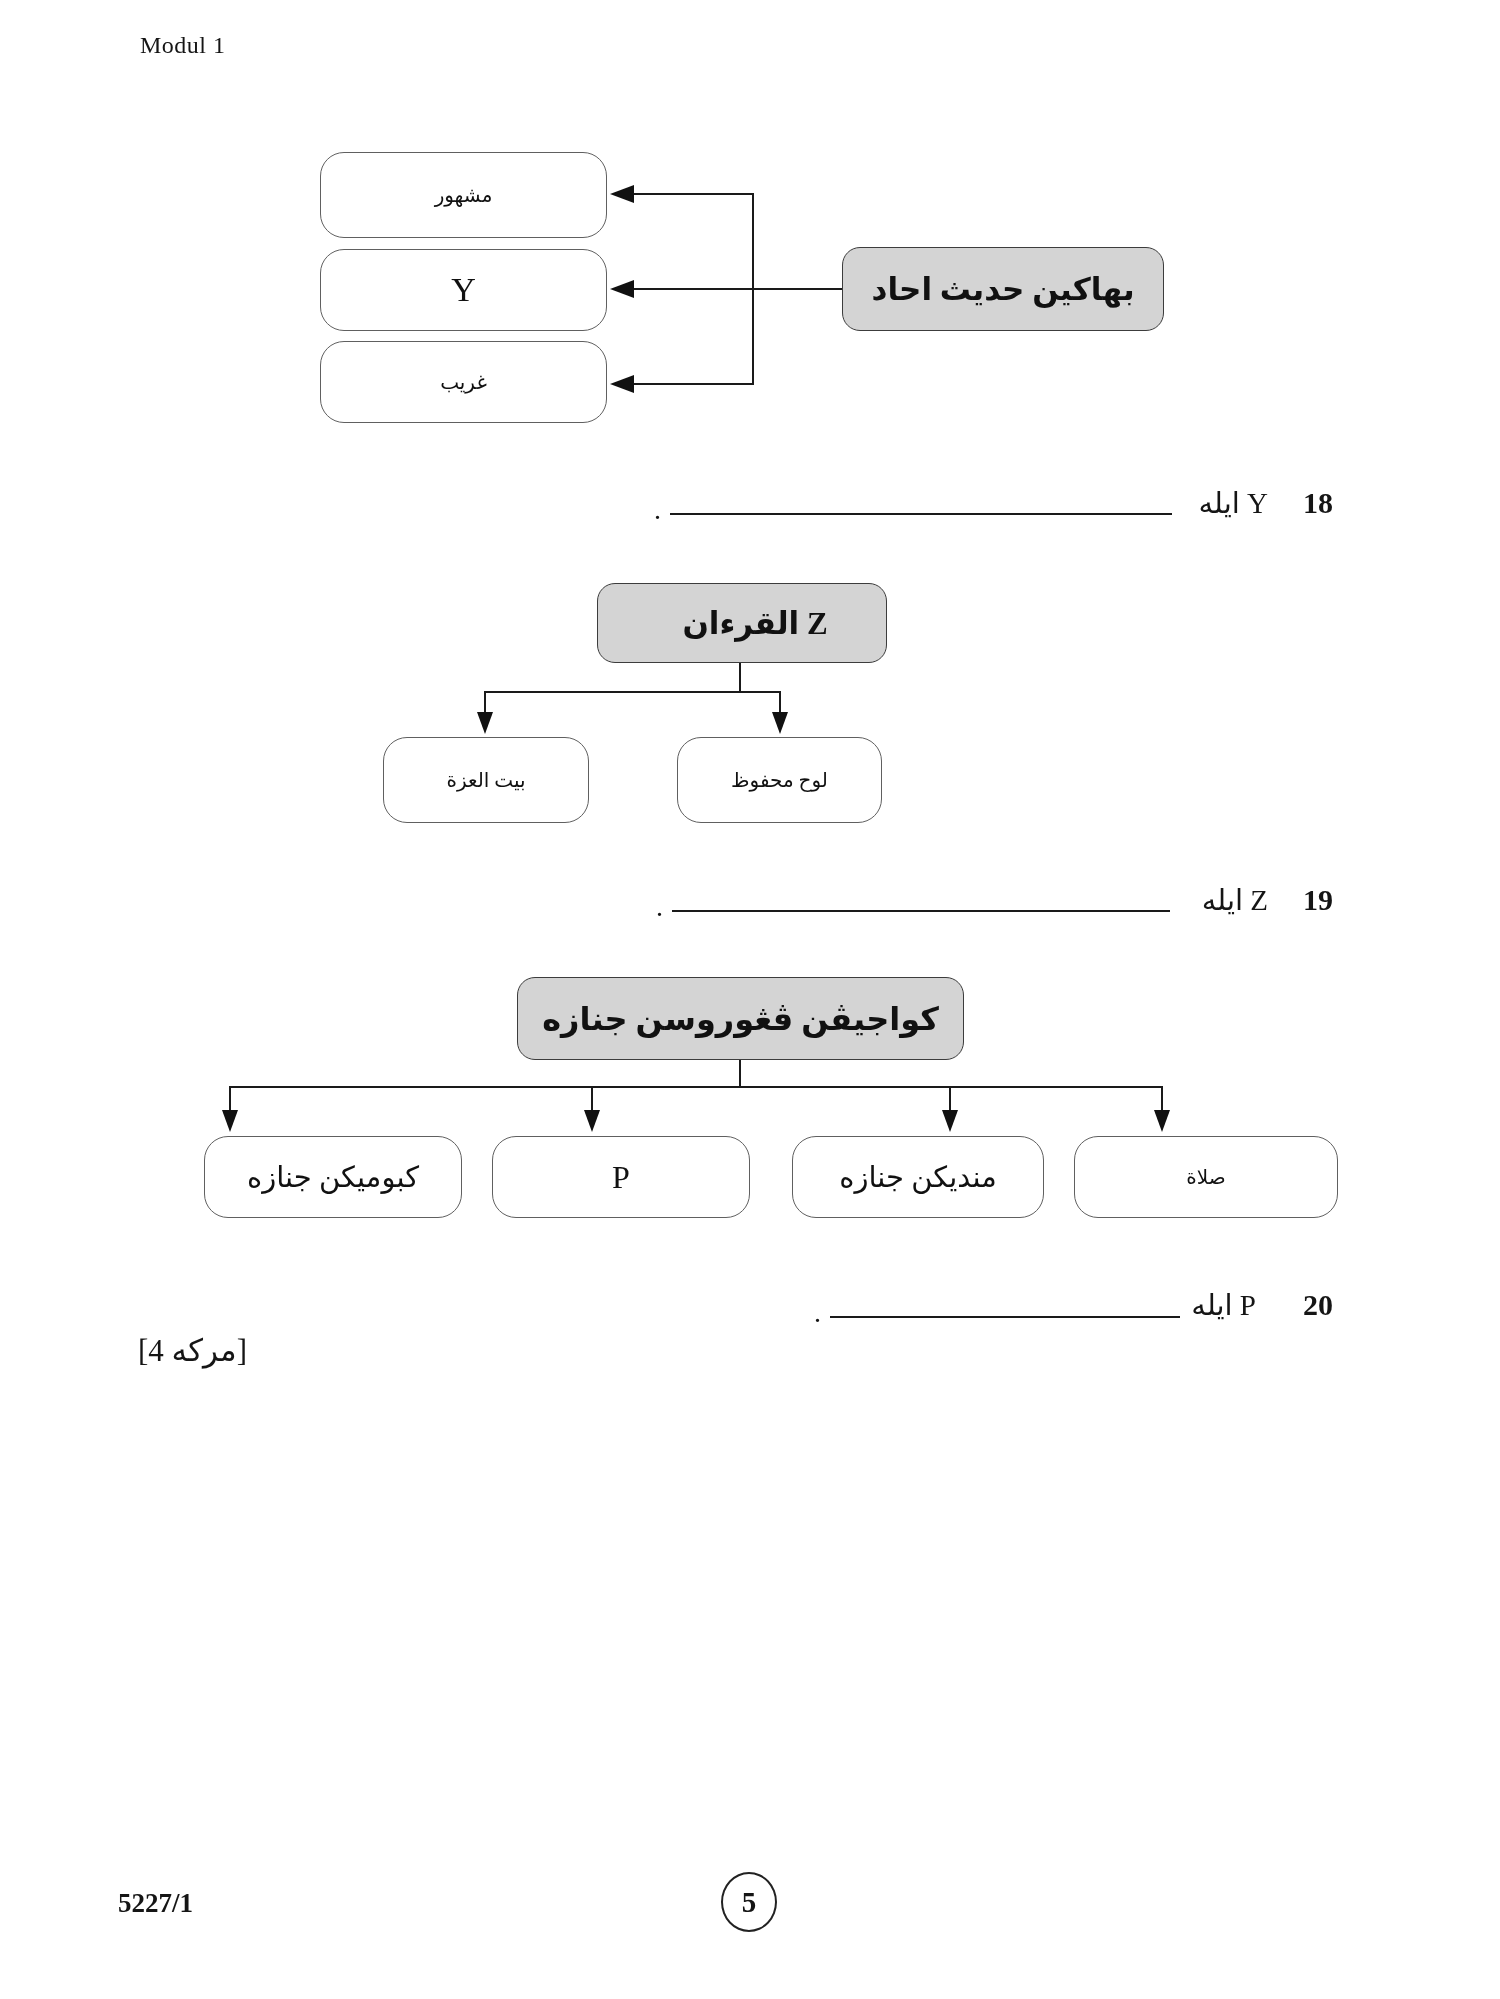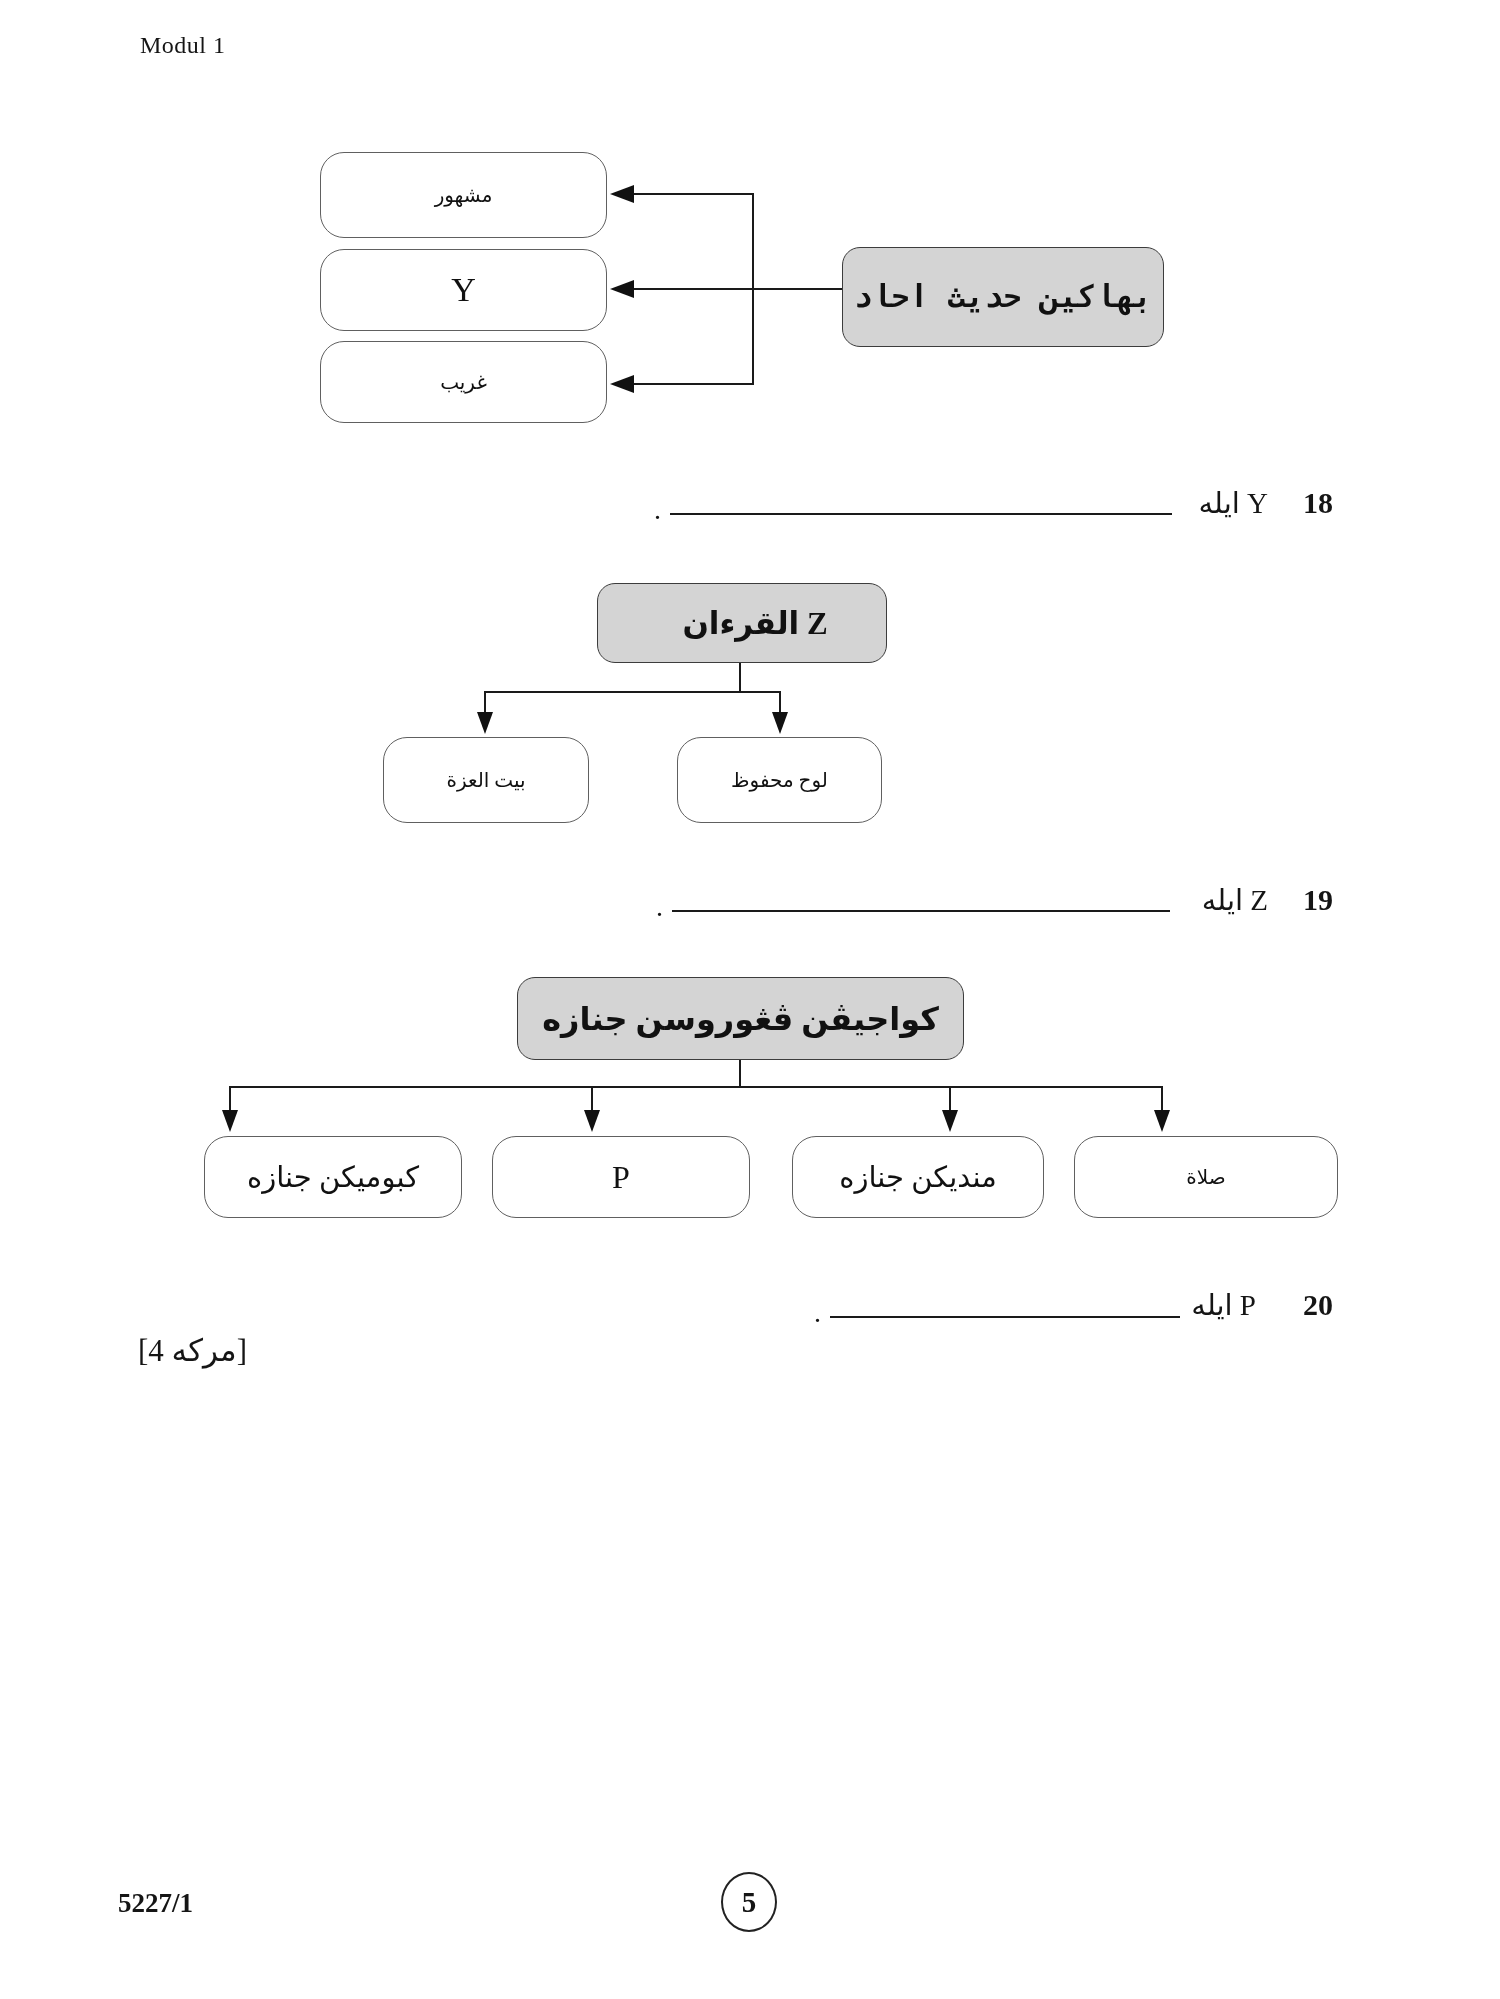--- a/index.html
+++ b/index.html
@@ -79,21 +79,21 @@
   <div class="wbox rtl" style="left:320px; top:152px; width:287px; height:86px;">
     <span>مشهور</span>
   </div>
   <div class="wbox" style="left:320px; top:249px; width:287px; height:82px; font-size:34px;">
     <span>Y</span>
   </div>
   <div class="wbox rtl" style="left:320px; top:341px; width:287px; height:82px;">
     <span>غريب</span>
   </div>
 
-  <div class="gbox rtl" style="left:842px; top:247px; width:322px; height:100px;font-family:Liberation Mono, monospace;">
+  <div class="gbox rtl" style="left:842px; top:247px; width:322px; height:84px;">
     <span>بهاكين حديث احاد</span>
   </div>
 
   <div class="vline" style="left:752px; top:194px; height:191px;"></div>
   <div class="hline" style="left:634px; top:193px; width:120px;"></div>
   <div class="hline" style="left:634px; top:288px; width:208px;"></div>
   <div class="hline" style="left:634px; top:383px; width:120px;"></div>
   <div class="arr-left" style="left:610px; top:185px;"></div>
   <div class="arr-left" style="left:610px; top:280px;"></div>
   <div class="arr-left" style="left:610px; top:375px;"></div>

